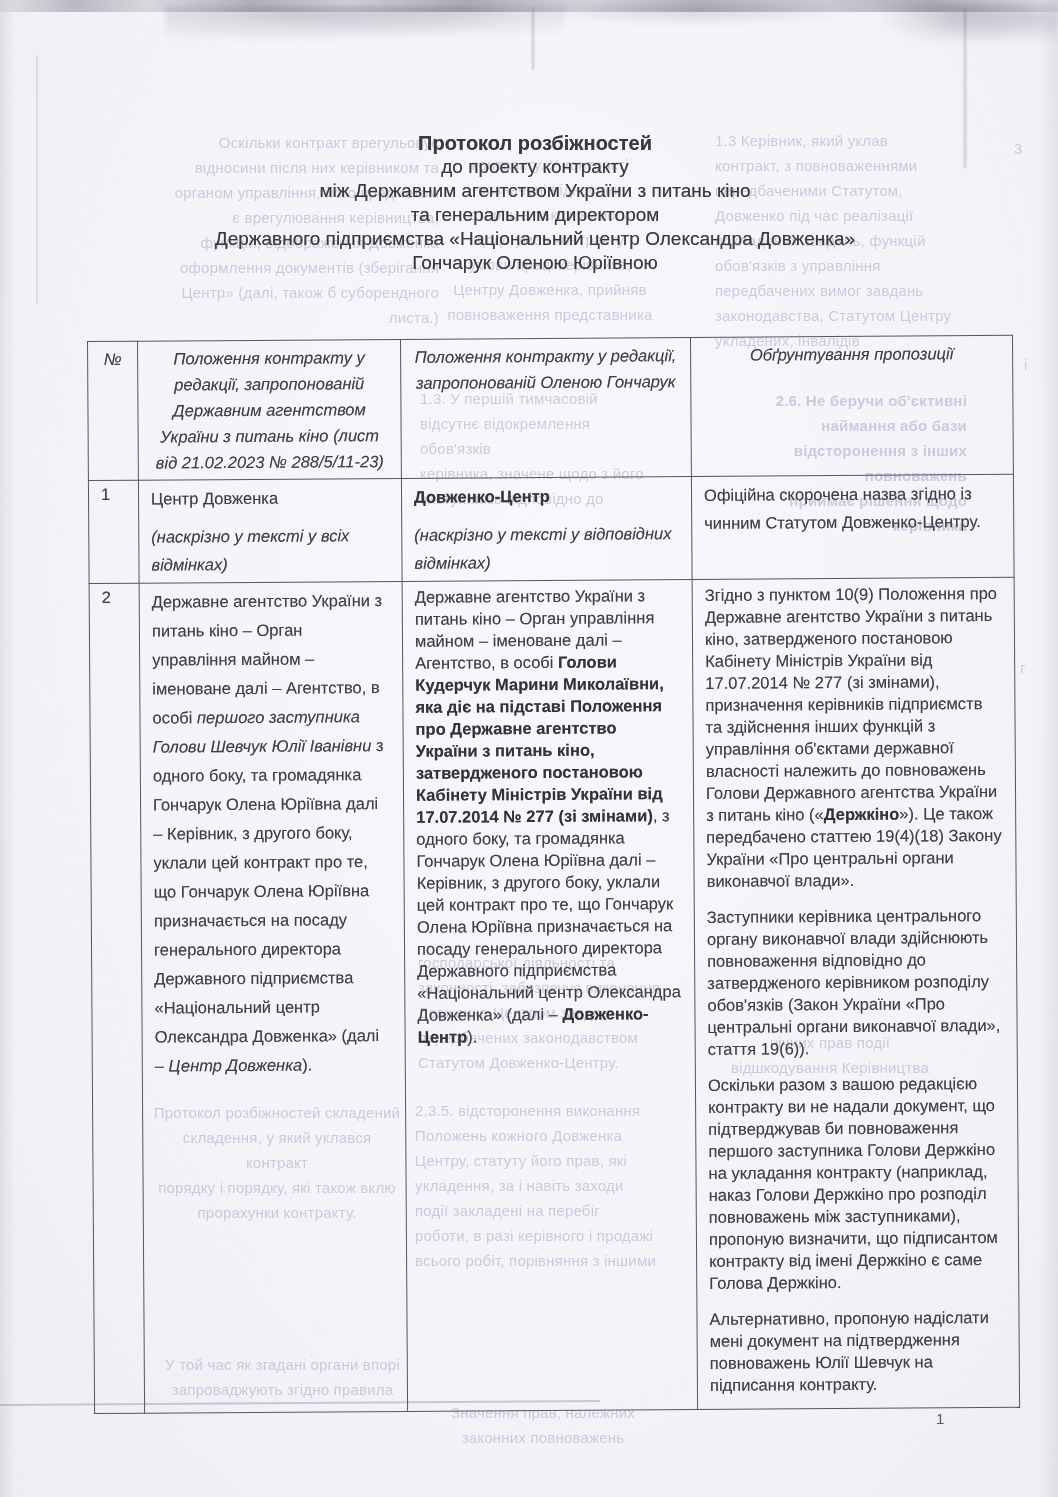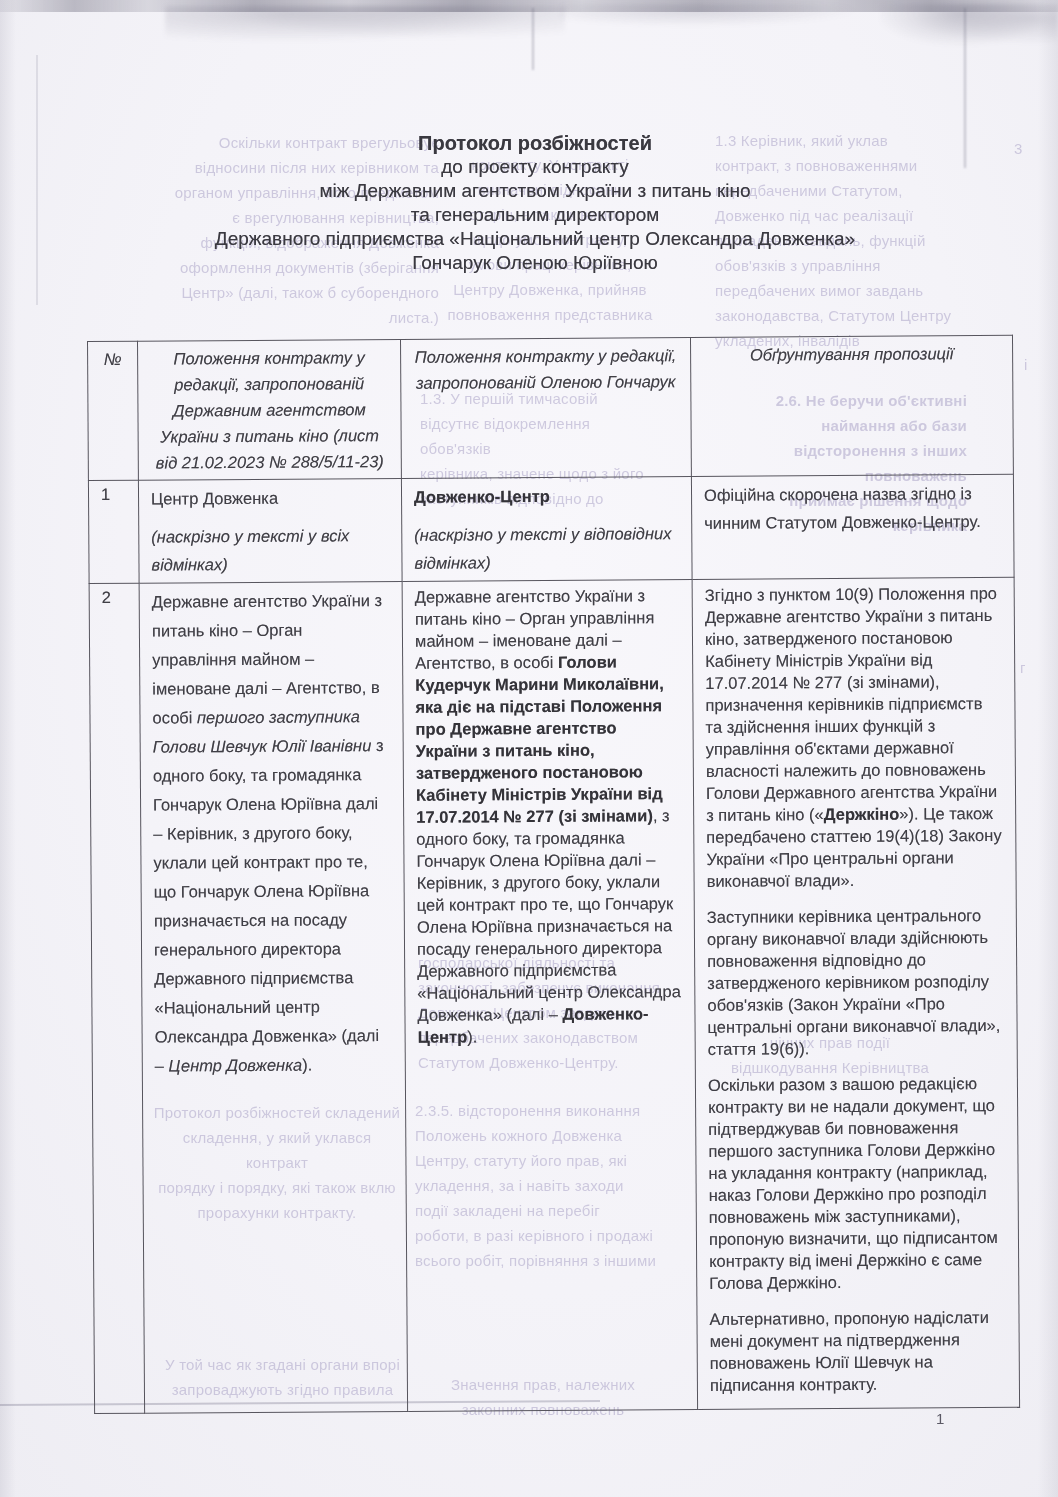--- a/index.html
+++ b/index.html
@@ -134,21 +134,21 @@
 прорахунки контракту.</div>
       <div class="ghost" style="left: 415px; top: 1098px; width: 255px; text-align: left;">2.3.5. відсторонення виконання
 Положень кожного Довженка
 Центру, статуту його прав, які
 укладення, за і навіть заходи
 події закладені на перебіг
 роботи, в разі керівного і продажі
 всього робіт, порівняння з іншими</div>
       <div class="ghost" style="left: 165px; top: 1352px; width: 235px; text-align: center;">У той час як згадані органи впорі
 запроваджують згідно правила</div>
-      <div class="ghost" style="left: 433px; top: 1372px; width: 220px; text-align: center;">Значення прав, належних
+      <div class="ghost" style="left: 433px; top: 1400px; width: 220px; text-align: center;">Значення прав, належних
 законних повноважень</div>
       <div class="ghost" style="left: 1014px; top: 136px; width: 30px; text-align: left;">3</div>
       <div class="ghost" style="left: 1024px; top: 352px; width: 20px; text-align: left;">і</div>
       <div class="ghost" style="left: 1020px; top: 655px; width: 20px; text-align: left;">г</div>
     </div>
 
   <div class="title">
     <div class="t-main">Протокол розбіжностей</div>
     <div>до проекту контракту</div>
     <div>між Державним агентством України з питань кіно</div>

